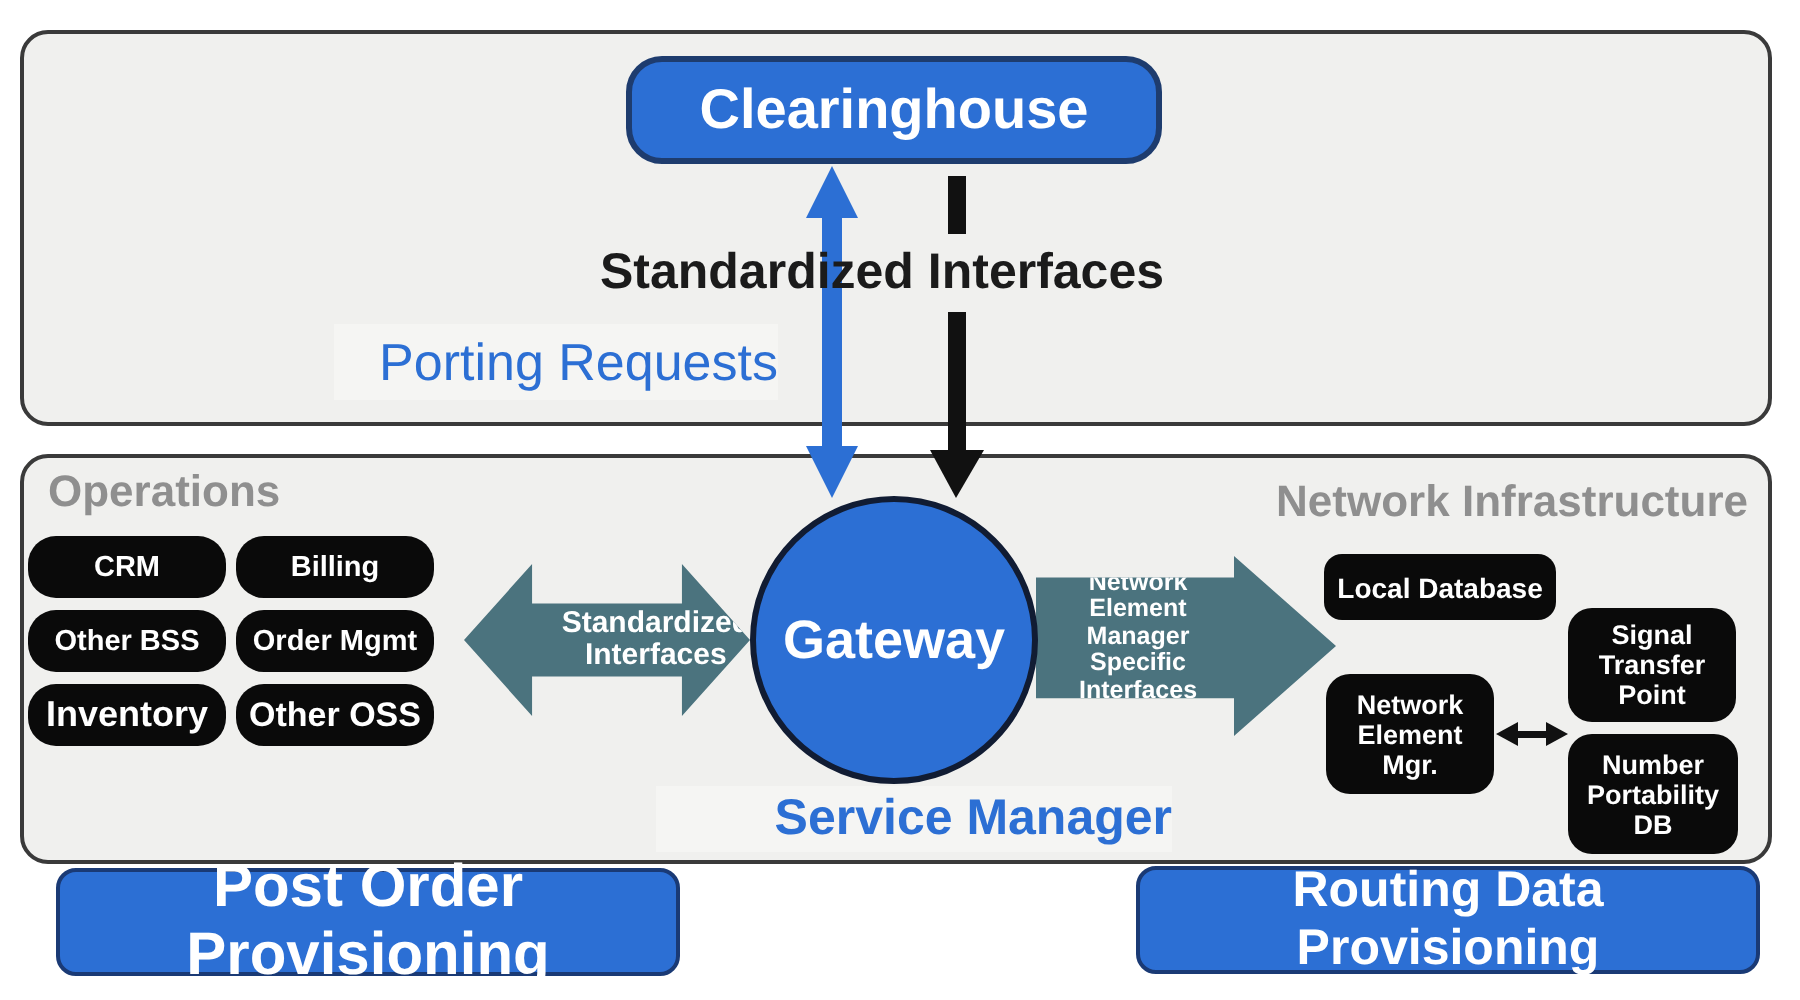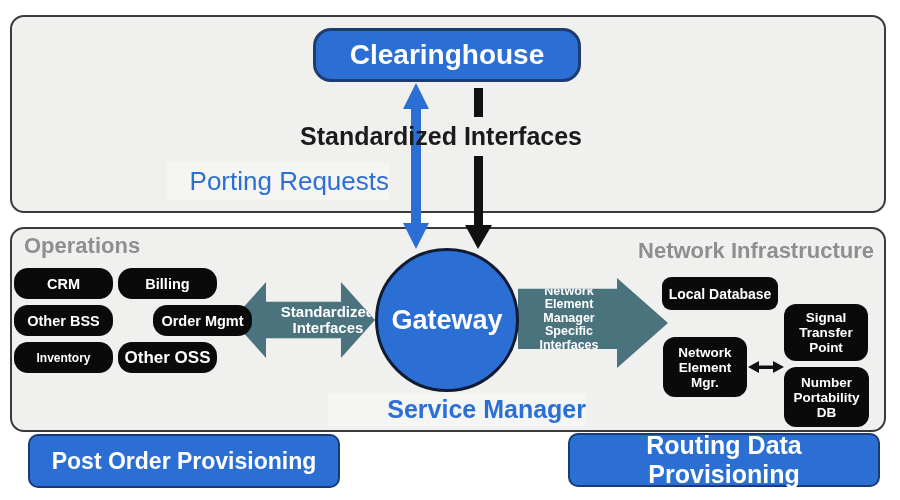--- a/index.html
+++ b/index.html
@@ -81,24 +81,24 @@
 
   <div class="blackbox" style="left:14px;top:268px;width:99px;height:31px;font-size:14.5px;">
     <span>CRM</span>
   </div>
   <div class="blackbox" style="left:118px;top:268px;width:99px;height:31px;font-size:14.5px;">
     <span>Billing</span>
   </div>
   <div class="blackbox" style="left:14px;top:305px;width:99px;height:31px;font-size:14.5px;">
     <span>Other BSS</span>
   </div>
-  <div class="blackbox" style="left:118px;top:305px;width:99px;height:31px;font-size:14.5px;margin-left:35px;">
+  <div class="blackbox" style="left:118px;top:305px;width:99px;height:31px;font-size:14.5px;">
     <span>Order Mgmt</span>
   </div>
-  <div class="blackbox" style="left:14px;top:342px;width:99px;height:31px;font-size:12px;">
+  <div class="blackbox" style="left:14px;top:342px;width:99px;height:31px;font-size:18px;">
     <span>Inventory</span>
   </div>
   <div class="blackbox" style="left:118px;top:342px;width:99px;height:31px;font-size:17px;">
     <span>Other OSS</span>
   </div>
 
   <div class="tealarrow flexc" style="left:232px;top:282px;width:143px;height:76px;
               clip-path:polygon(0% 50%,23.8% 0%,23.8% 26%,76.2% 26%,76.2% 0%,100% 50%,76.2% 100%,76.2% 74%,23.8% 74%,23.8% 100%);">
     <span class="tealtext preline" style="font-size:15px;line-height:16px;">Standardized
 Interfaces</span>
@@ -133,20 +133,20 @@
   <div class="blackbox" style="left:784px;top:367px;width:85px;height:60px;font-size:13.5px;line-height:15px;border-radius:12px;">
     <span class="preline">Number
 Portability
 DB</span>
   </div>
 
   <div class="band flexc" style="left:328px;top:393px;width:258px;height:33px;font-size:25px;font-weight:bold;color:#2c6fd4;">
     <span>Service Manager</span>
   </div>
 
-  <div class="bluebox" style="left:28px;top:434px;width:312px;height:54px;border:2.5px solid #1a3a75;border-radius:10px;font-size:23px;z-index:6;">
+  <div class="bluebox" style="left:28px;top:434px;width:312px;height:54px;border:2.5px solid #1a3a75;border-radius:10px;font-size:30px;z-index:6;">
     <span>Post Order Provisioning</span>
   </div>
   <div class="bluebox" style="left:568px;top:433px;width:312px;height:54px;border:2.5px solid #1a3a75;border-radius:10px;font-size:25px;z-index:6;">
     <span>Routing Data Provisioning</span>
   </div>
 
 </div>
 
 </body></html>

